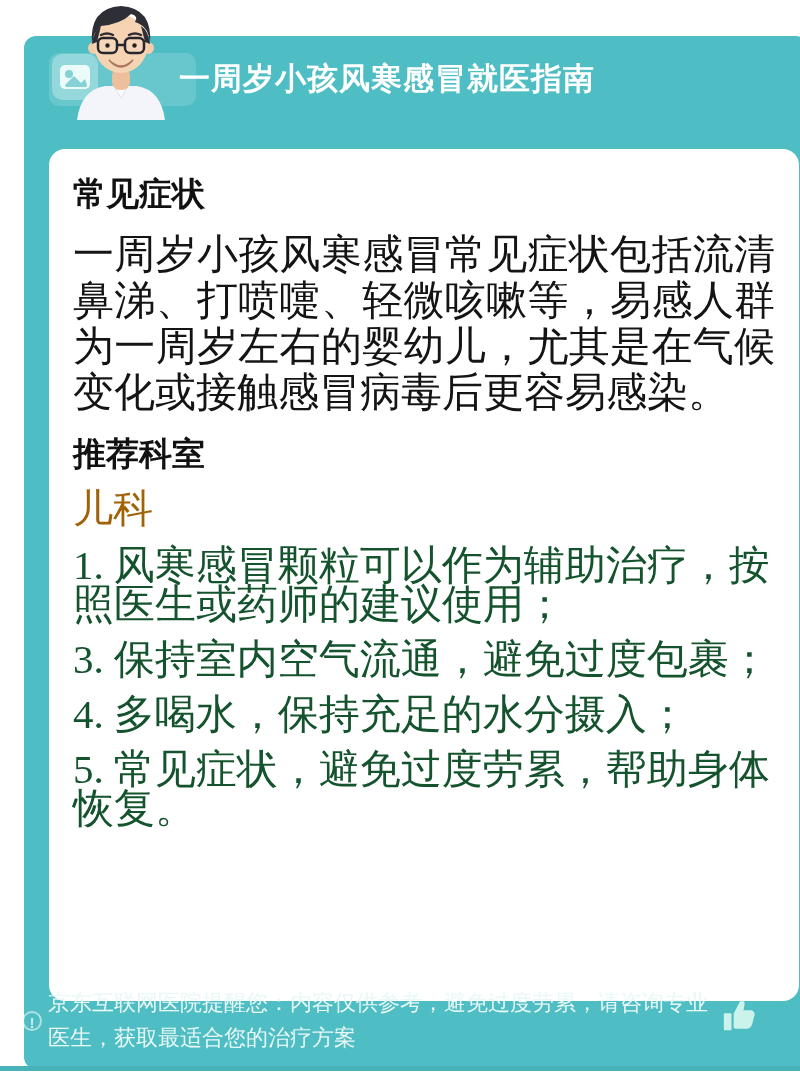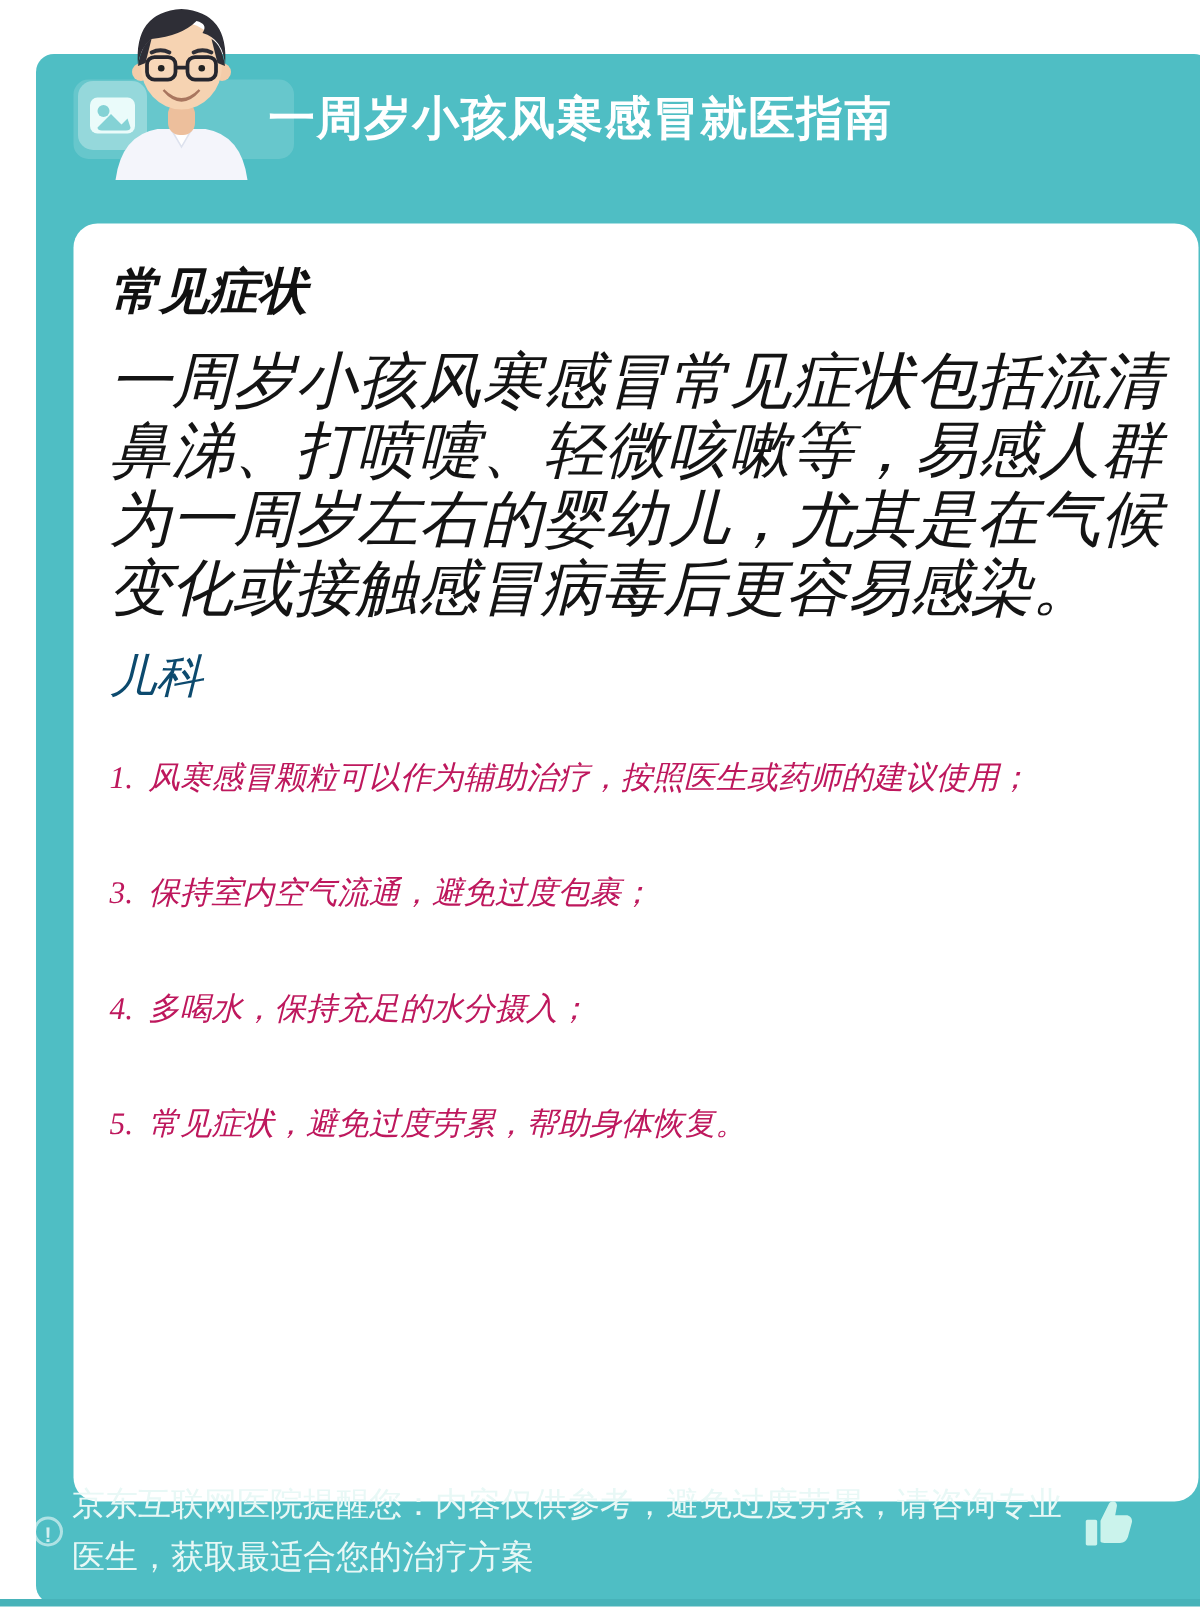--- a/index.html
+++ b/index.html
@@ -34,35 +34,35 @@
   .page-title{
     position:absolute;left:155px;top:22px;
     font-size:31px;font-weight:bold;color:#ffffff;letter-spacing:1px;
     white-space:nowrap;
   }
   
   .card{
     position:absolute;left:25px;top:113px;width:750px;height:852px;
     background:#ffffff;border-radius:16px;
     box-sizing:border-box;padding:26px 24px 3px 24px;
-    overflow:hidden;color:#111111;font-style:italic;
+    overflow:hidden;color:#111111;
   }
   .card h2{
     margin:0;font-size:33px;line-height:38px;font-weight:bold;color:#111111;
   }
   .card .sec{margin-top:20px;}
   .body-text{
     margin:18px 0 0 0;font-size:41px;line-height:46px;color:#141414;
     text-align:justify;
   }
   .dept-value{
-    margin:14px 0 0 0;font-size:31px;line-height:43px;color:#0c4a6e;
+    margin:14px 0 0 0;font-size:40px;line-height:43px;color:#a16207;
   }
   .care-item{
-    margin-top:16px;font-size:21px;line-height:60px;color:#be185d;
+    margin-top:16px;font-size:41px;line-height:39px;color:#14532d;
   }
   .care-item .num{
     font-family:"Liberation Serif","DejaVu Serif",serif;
     margin-right:10px;
   }
   
   .footer-alert{
     position:absolute;left:22px;top:1011px;width:20px;height:20px;
     border:2px solid rgba(255,255,255,0.55);border-radius:50%;
     color:rgba(255,255,255,0.75);font-size:14px;line-height:20px;
@@ -121,20 +121,21 @@
       <path d="M48 58 Q60 72 72 58 Q66 64 60 64 Q54 64 48 58 Z" fill="#FFFFFF" stroke="#A9765F" stroke-width="1.5"></path>
     </svg>
   </div>
 
   <div class="page-title">一周岁小孩风寒感冒就医指南</div>
 
   <div class="card">
     <h2>常见症状</h2>
     <p class="body-text">一周岁小孩风寒感冒常见症状包括流清鼻涕、打喷嚏、轻微咳嗽等，易感人群为一周岁左右的婴幼儿，尤其是在气候变化或接触感冒病毒后更容易感染。</p>
 
+    <h2 class="sec">推荐科室</h2>
     <p class="dept-value">儿科</p>
 
 
     <div class="care-item"><span class="num">1.</span><span>风寒感冒颗粒可以作为辅助治疗，按照医生或药师的建议使用；</span></div>
     <div class="care-item"><span class="num">3.</span><span>保持室内空气流通，避免过度包裹；</span></div>
     <div class="care-item"><span class="num">4.</span><span>多喝水，保持充足的水分摄入；</span></div>
     <div class="care-item"><span class="num">5.</span><span>常见症状，避免过度劳累，帮助身体恢复。</span></div>
   </div>
 
 </div>

